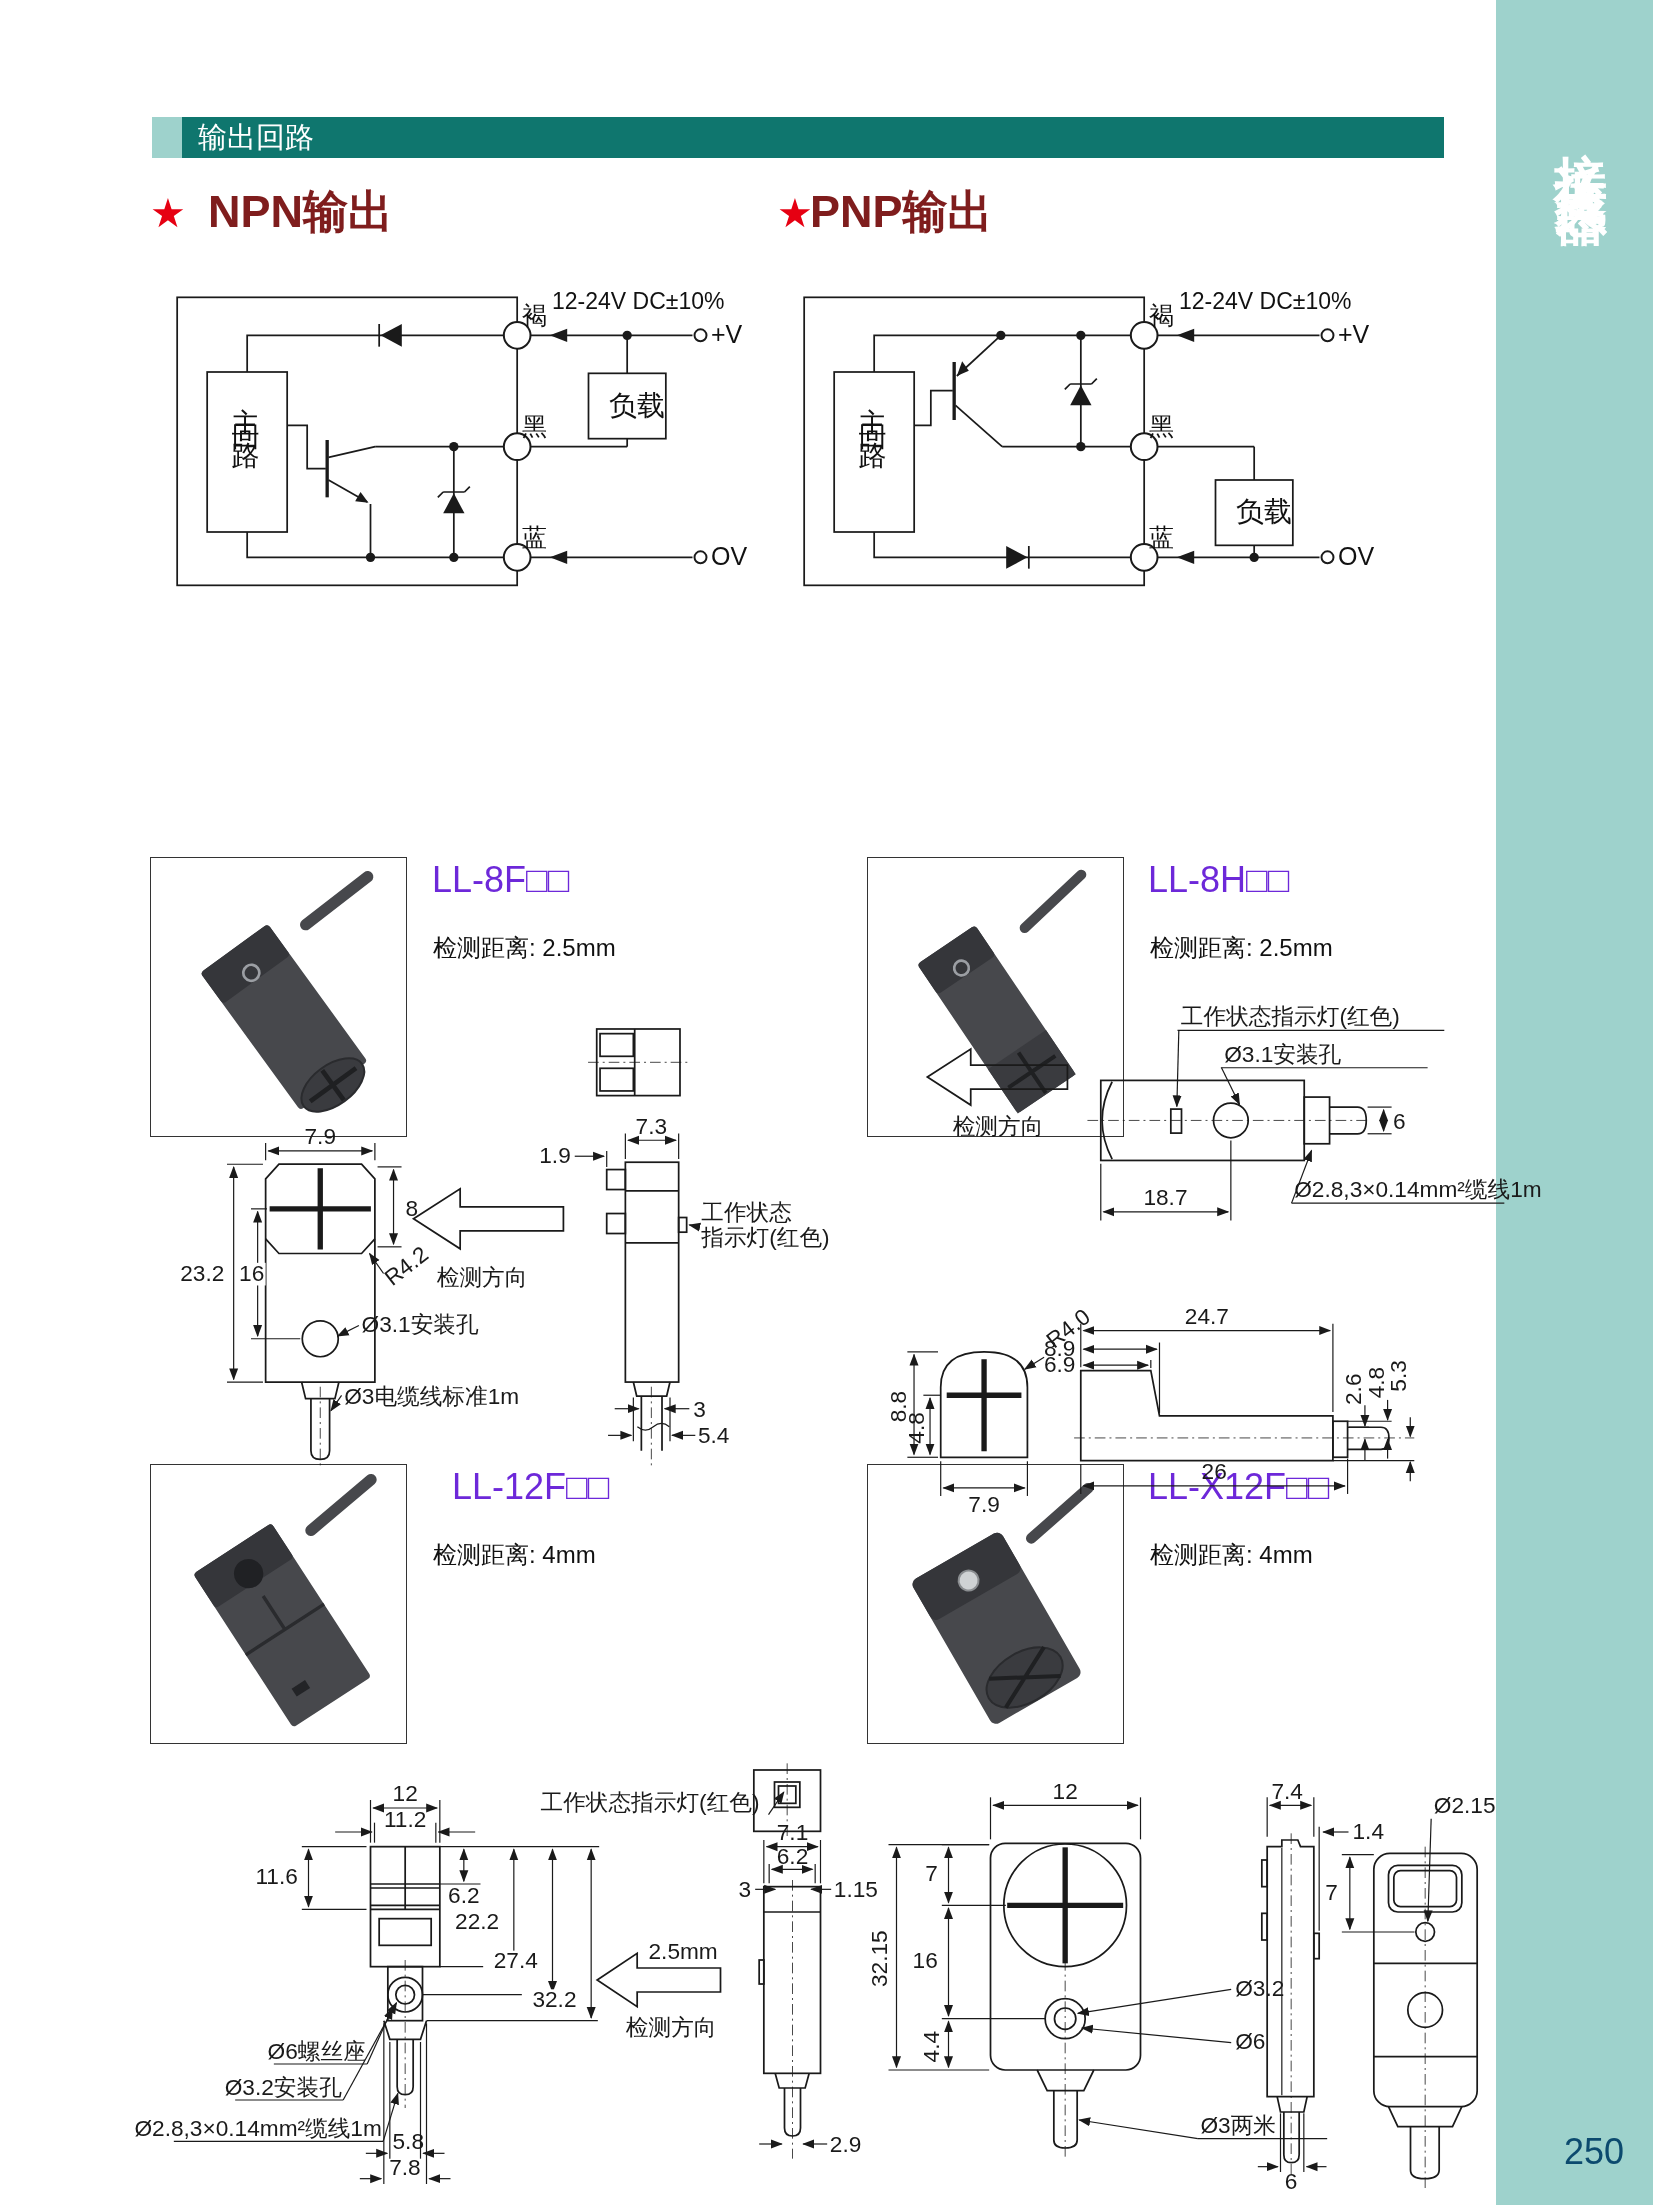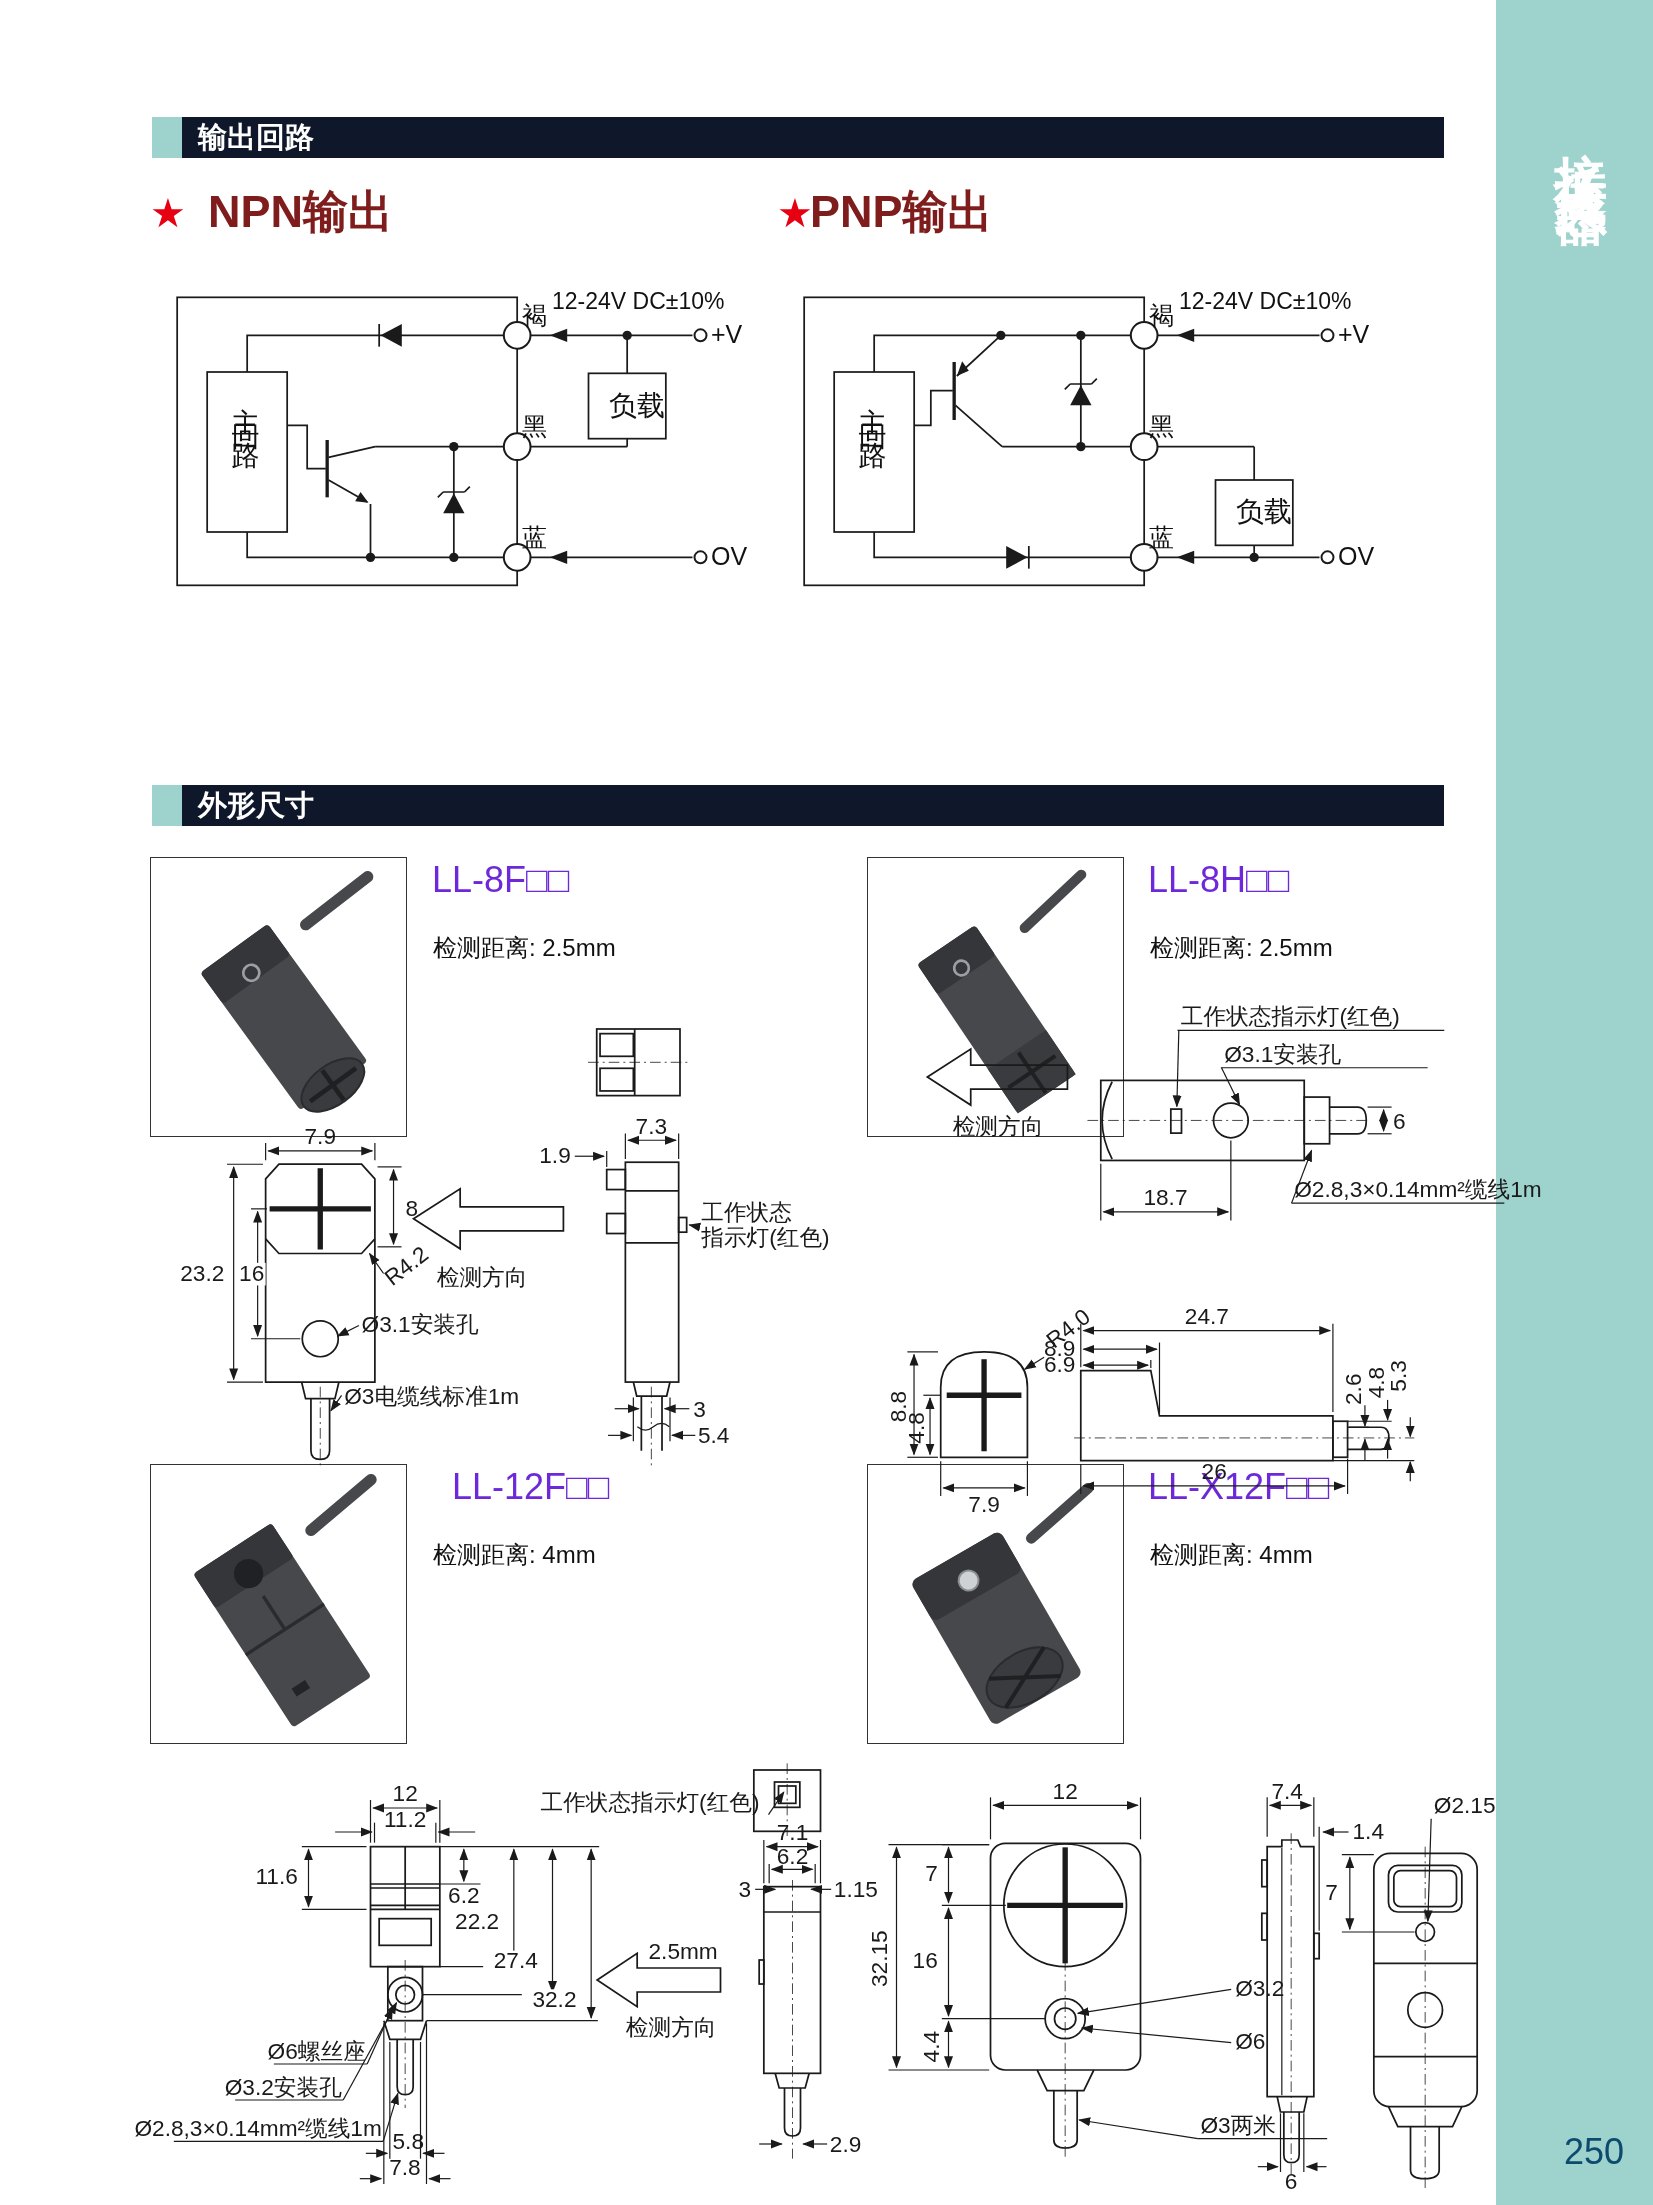--- a/index.html
+++ b/index.html
@@ -1,21 +1,21 @@
 <!DOCTYPE html>
 <html style="font-size:10.7px"><head>
 <meta charset="utf-8">
 <style>
   html,body{margin:0;padding:0;background:#e8e8e8}
   #page{position:relative;width:1654px;height:2205px;background:#ffffff;overflow:hidden;
         font-family:"Liberation Sans",sans-serif;color:#1a1a1a}
   .abs{position:absolute}
   .hbar{position:absolute;left:152px;width:1292px;height:41px;display:flex}
   .hbar .sq{width:30px;height:41px;background:#9ed2cc}
-  .hbar .bar{flex:1;height:41px;background:#0f172a;color:#fff;font-size:29px;font-weight:bold;
+  .hbar .bar{flex:1;height:41px;background:#0f766e;color:#fff;font-size:29px;font-weight:normal;
              line-height:40px;padding-left:16px}
   .star{position:absolute;font-size:40px;color:#e60012;line-height:43px}
   .ctit{position:absolute;font-size:45px;font-weight:bold;color:#7f1d1d;line-height:43px}
   .model{position:absolute;font-size:36px;color:#6d28d9}
   .detect{position:absolute;font-size:24px;color:#111}
   .prodbox{position:absolute;width:255px;height:278px;border:1.3px solid #333;background:#fff}
   .sidebar{position:absolute;left:1496px;top:0;width:158px;height:2205px;background:#9ed2cc}
   .vt{position:absolute;writing-mode:vertical-rl;text-orientation:upright;color:#fff;
       font-weight:bold;font-size:53px;letter-spacing:10.7px}
   .pnum{position:absolute;font-size:36px;color:#0c4a6e}
@@ -144,24 +144,20 @@
     <div class="clabel" style="left:355px;top:27px">褐</div>
     <div class="clabel" style="left:355px;top:138px">黑</div>
     <div class="clabel" style="left:355px;top:249px">蓝</div>
     <div class="csmall" style="left:385px;top:16px">12-24V DC±10%</div>
     <div class="clabel" style="left:544px;top:48px">+V</div>
     <div class="clabel" style="left:544px;top:270px">OV</div>
     <div class="vbox" style="left:59px;top:113px">主回路</div>
     <div class="load" style="left:421px;top:221px">负载</div>
   </div>
 
-  <div class="hbar" style="top:785px">
-    <div class="sq"></div>
-    <div class="bar">外形尺寸</div>
-  </div>
 
   <div class="prodbox" style="left:150px;top:857px">
     <svg class="d" style="left:0;top:0" width="254" height="274" viewBox="0 0 381 411">
       <path d="M232,100 L325,28" stroke="#47484c" stroke-width="17" stroke-linecap="round" fill="none"></path>
       <g transform="rotate(-36 190 230)">
         <rect x="130" y="115" width="125" height="255" rx="6" fill="#47484c"></rect>
         <rect x="130" y="115" width="125" height="58" rx="6" fill="#35363a"></rect>
         <circle cx="192" cy="160" r="12" fill="none" stroke="#9b9ea3" stroke-width="4"></circle>
         <ellipse cx="192" cy="368" rx="54" ry="30" fill="#3a3b3f" stroke="#2a2b2e" stroke-width="3"></ellipse>
         <path d="M150,368 H235 M192,341 V396" stroke="#1f2022" stroke-width="7" fill="none"></path>

